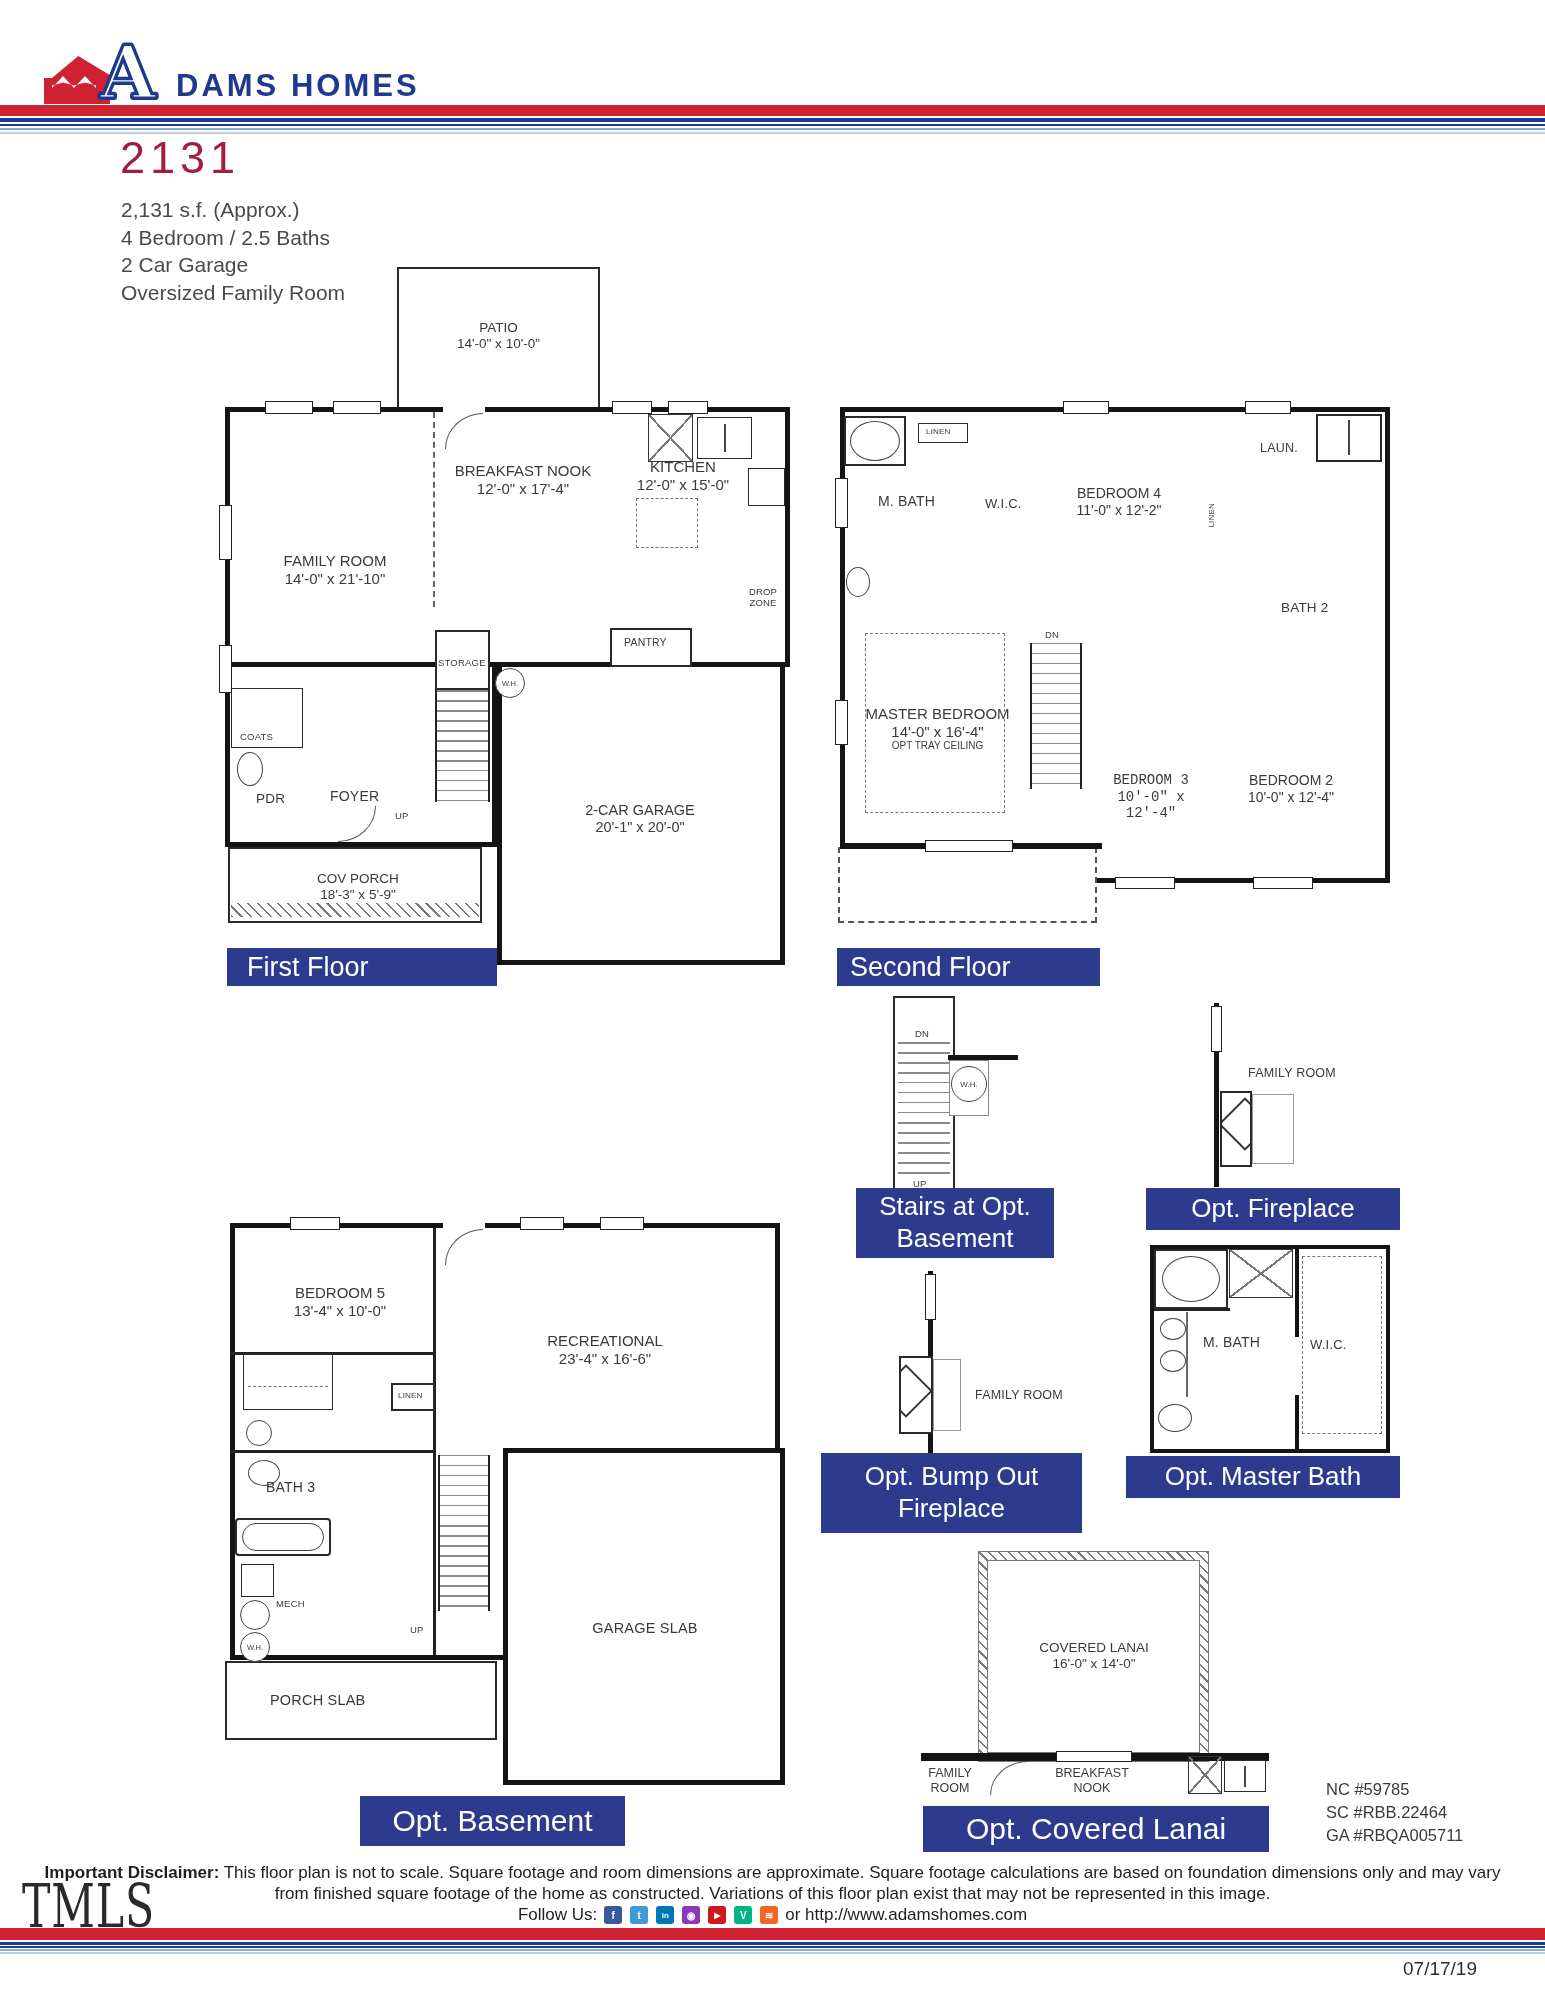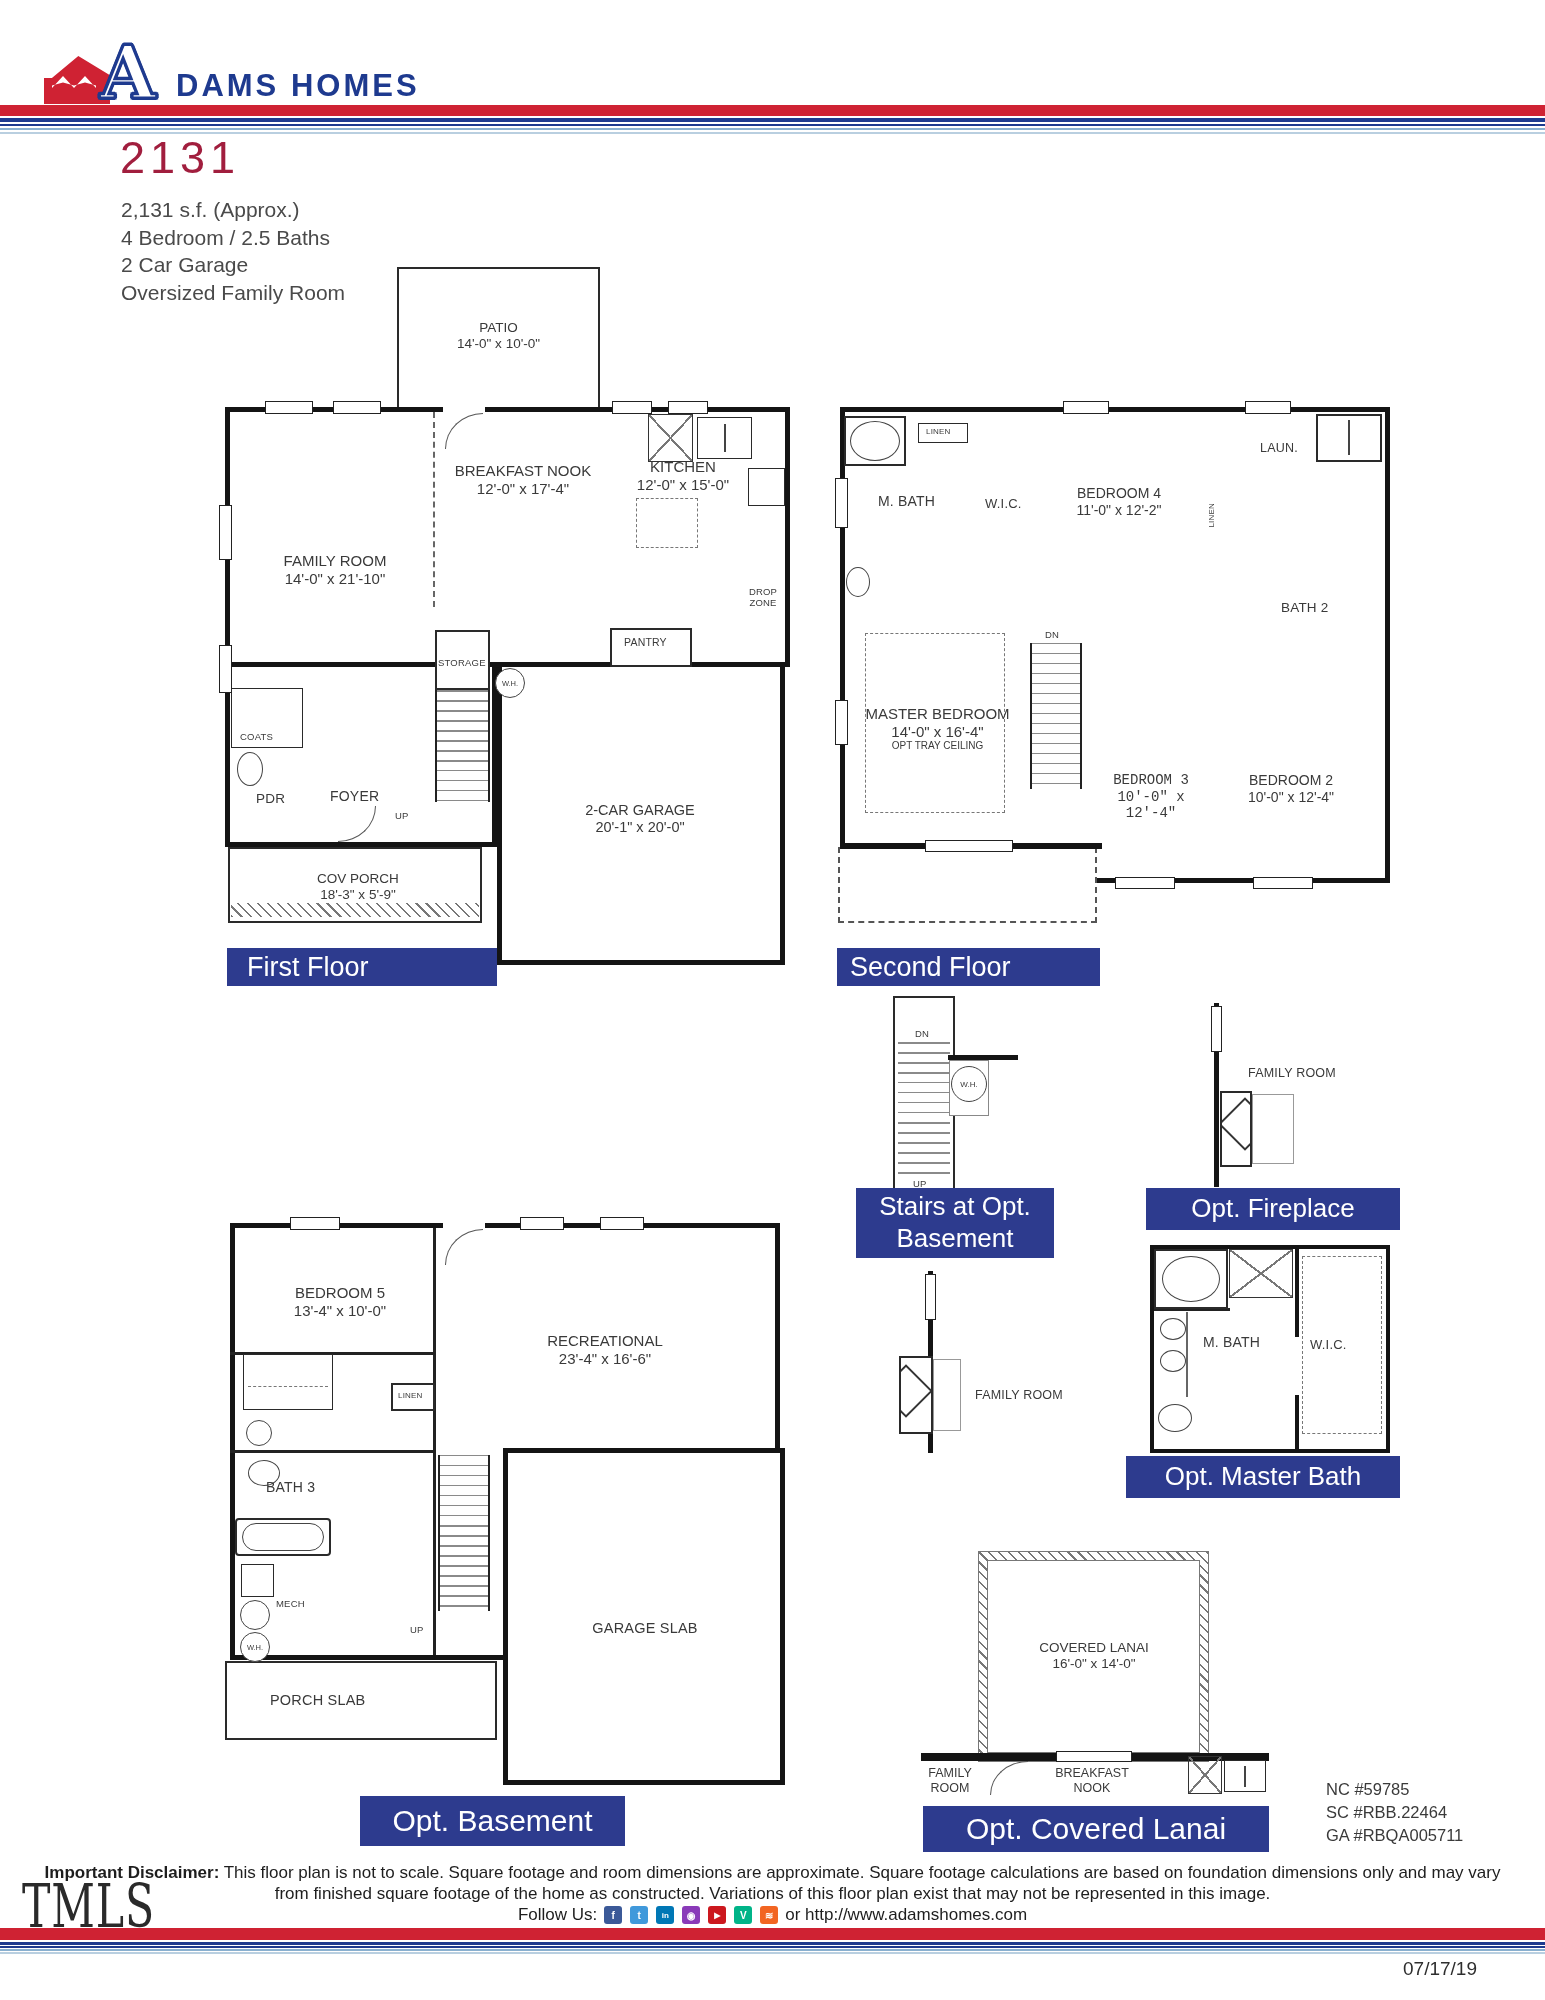--- a/index.html
+++ b/index.html
@@ -228,20 +228,24 @@
     <span>Opt. Master Bath</span>
   </div>
 
   <div class="iwall" style="left:928px;top:1271px;width:5px;height:182px;background:var(--wall-black);"></div>
   <div class="win" style="left:925px;top:1274px;width:11px;height:46px;"></div>
   <div class="thin" style="left:933px;top:1359px;width:28px;height:72px;border-width:1px;border-color:#999;"></div>
   <div class="thin" style="left:899px;top:1356px;width:34px;height:78px;border-width:2.5px;overflow:hidden;z-index:6;">
     <div style="position:absolute;left:-14px;top:14px;width:34px;height:34px;border:2.5px solid #333;transform:rotate(45deg);"></div>
   </div>
   <div class="sm" style="left:975px;top:1388px;font-size:12.5px;">FAMILY ROOM</div>
+  <div class="lblbox" style="left:821px;top:1453px;width:261px;height:80px;font-size:26px;">
+    <span><span>Opt. Bump Out</span><br>
+    <span>Fireplace</span></span>
+  </div>
 
   <div class="outline" style="left:230px;top:1223px;width:550px;height:437px;z-index:1;"></div>
   <div class="outline" style="left:503px;top:1448px;width:282px;height:337px;z-index:3;"></div>
   <div class="thin" style="left:225px;top:1661px;width:272px;height:79px;border-width:2.5px;z-index:2;"></div>
 
   <div class="win" style="left:290px;top:1217px;width:50px;height:13px;"></div>
   <div class="win" style="left:520px;top:1217px;width:44px;height:13px;"></div>
   <div class="win" style="left:600px;top:1217px;width:44px;height:13px;"></div>
   <div class="abs" style="left:443px;top:1218px;width:42px;height:11px;background:#fff;z-index:7;"></div>
   <div class="arc" style="left:445px;top:1229px;width:38px;height:36px;"></div>

